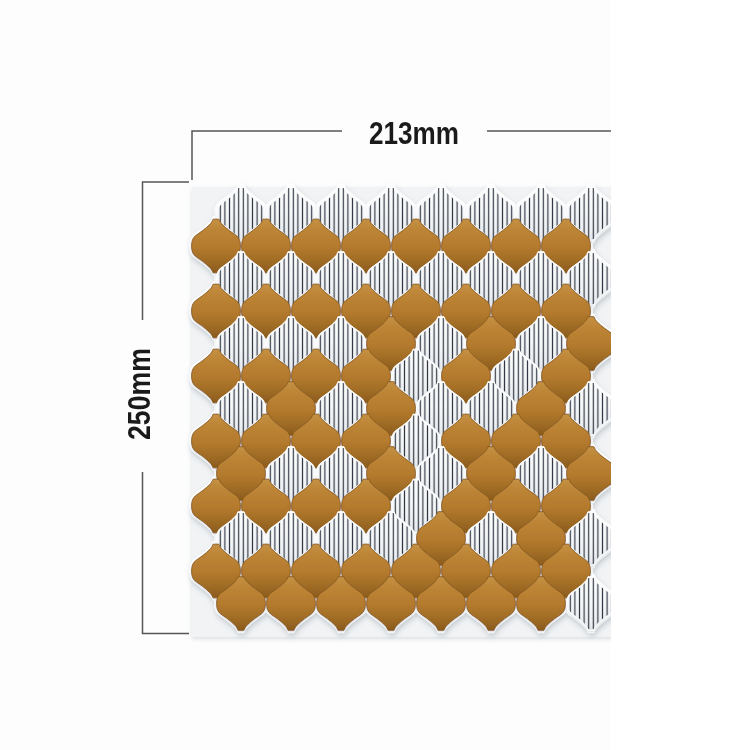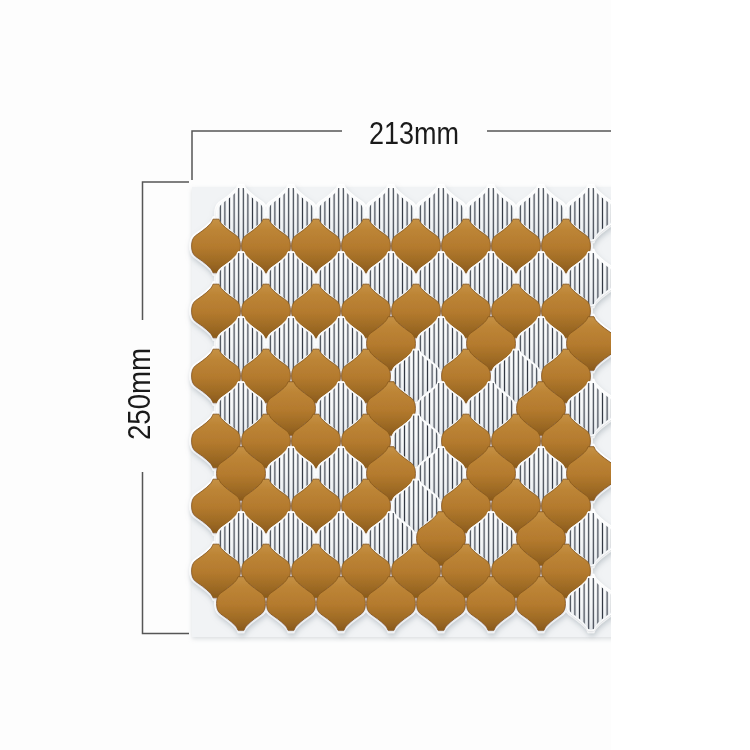--- a/index.html
+++ b/index.html
@@ -1,17 +1,17 @@
 <!DOCTYPE html>
 <html><head>
 <meta charset="utf-8">
 <style>
 html,body{margin:0;padding:0;background:#ffffff;}
 #page{position:relative;width:611px;height:750px;background:#fdfdfd;overflow:hidden;
-font-family:"Liberation Sans", sans-serif;}
+font-family:"Liberation Sans", sans-serif;font-weight:bold;}
 svg{filter:blur(0.4px);}
 </style>
 </head>
 <body>
 <div id="page">
 <svg width="750" height="750" viewBox="0 0 750 750" xmlns="http://www.w3.org/2000/svg">
 <defs>
 <path id="tl" d="M -2.93 -26.8 L 2.93 -26.8 C 3.78 -24.92 4.27 -23.32 6.59 -21.17 C 10.49 -17.15 16.1 -13.4 20.5 -10.32 C 23.42 -7.77 24.4 -4.56 24.4 0 C 24.4 4.56 23.42 7.77 20.5 10.32 C 16.1 13.4 10.49 17.15 6.59 21.17 C 4.27 23.32 3.78 24.92 2.93 26.8 L -2.93 26.8 C -3.78 24.92 -4.27 23.32 -6.59 21.17 C -10.49 17.15 -16.1 13.4 -20.5 10.32 C -23.42 7.77 -24.4 4.56 -24.4 0 C -24.4 -4.56 -23.42 -7.77 -20.5 -10.32 C -16.1 -13.4 -10.49 -17.15 -6.59 -21.17 C -4.27 -23.32 -3.78 -24.92 -2.93 -26.8 Z"></path>
 <path id="ts" d="M -2.74 -25.6 L 2.74 -25.6 C 3.53 -23.81 3.99 -22.27 6.16 -20.22 C 9.8 -16.38 15.05 -12.8 19.15 -9.86 C 21.89 -7.42 22.8 -4.35 22.8 0 C 22.8 4.35 21.89 7.42 19.15 9.86 C 15.05 12.8 9.8 16.38 6.16 20.22 C 3.99 22.27 3.53 23.81 2.74 25.6 L -2.74 25.6 C -3.53 23.81 -3.99 22.27 -6.16 20.22 C -9.8 16.38 -15.05 12.8 -19.15 9.86 C -21.89 7.42 -22.8 4.35 -22.8 0 C -22.8 -4.35 -21.89 -7.42 -19.15 -9.86 C -15.05 -12.8 -9.8 -16.38 -6.16 -20.22 C -3.99 -22.27 -3.53 -23.81 -2.74 -25.6 Z"></path>
 <path id="tb" d="M -3.22 -29.8 L 3.22 -29.8 C 4.15 -27.71 4.69 -25.93 7.24 -23.54 C 11.52 -19.07 17.69 -14.9 22.51 -11.47 C 25.73 -8.64 26.8 -5.07 26.8 0 C 26.8 5.07 25.73 8.64 22.51 11.47 C 17.69 14.9 11.52 19.07 7.24 23.54 C 4.69 25.93 4.15 27.71 3.22 29.8 L -3.22 29.8 C -4.15 27.71 -4.69 25.93 -7.24 23.54 C -11.52 19.07 -17.69 14.9 -22.51 11.47 C -25.73 8.64 -26.8 5.07 -26.8 0 C -26.8 -5.07 -25.73 -8.64 -22.51 -11.47 C -17.69 -14.9 -11.52 -19.07 -7.24 -23.54 C -4.69 -25.93 -4.15 -27.71 -3.22 -29.8 Z"></path>

